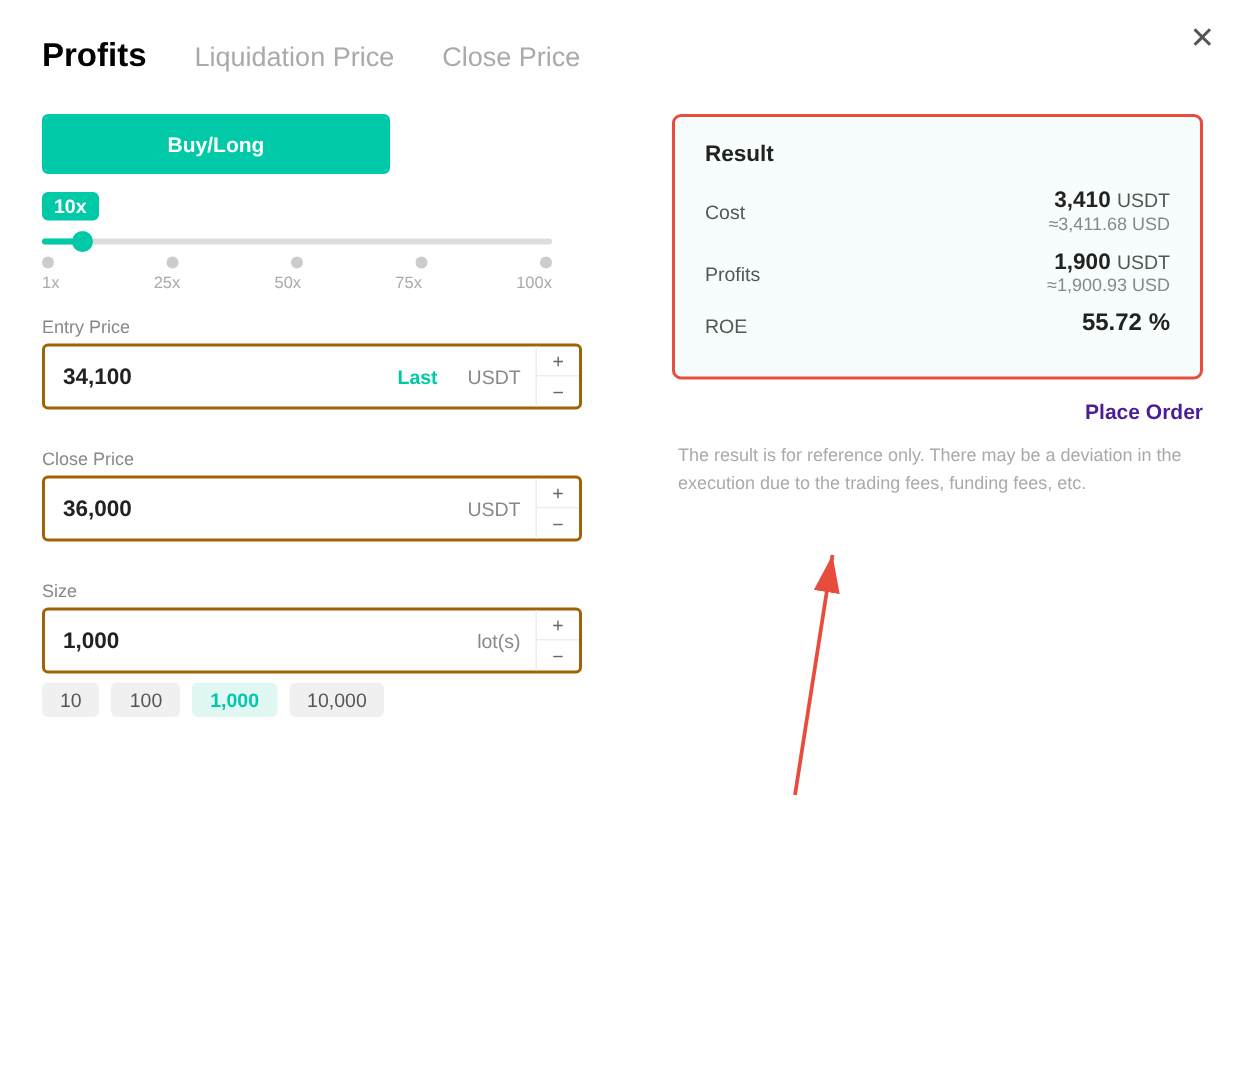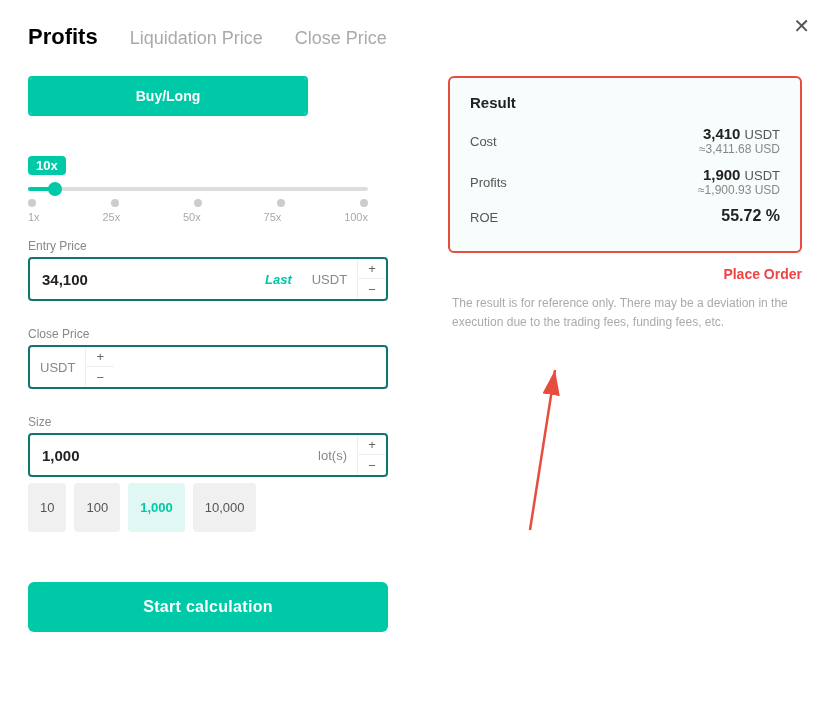--- a/index.html
+++ b/index.html
@@ -73,21 +73,21 @@
       gap: 0;
     }
 
     
     .toggle-row {
       display: flex;
       border: 2px solid #00c9a7;
       border-radius: 4px;
       overflow: hidden;
       margin-bottom: 12px;
-      width: 280px;
+      width: 232px;
     }
     .toggle-btn {
       flex: 1;
       padding: 10px 0;
       text-align: center;
       font-weight: 700;
       font-size: 14px;
       cursor: pointer;
       border: none;
       background: transparent;
@@ -97,21 +97,20 @@
       color: #fff;
     }
     .toggle-btn.inactive {
       background: #fff;
       color: #555;
     }
 
     
     .leverage-area {
       margin-bottom: 16px;
-      margin-top: 28px;
     }
     .leverage-badge {
       background: #00c9a7;
       color: #fff;
       border-radius: 4px;
       padding: 2px 8px;
       font-size: 13px;
       font-weight: 700;
       display: inline-block;
       margin-bottom: 4px;
@@ -171,21 +170,21 @@
       margin-bottom: 26px;
     }
     .input-label {
       font-size: 12px;
       color: #888;
       margin-bottom: 4px;
     }
     .input-row {
       display: flex;
       align-items: center;
-      border: 2px solid #0f766e;
+      border: 2px solid #a16207;
       border-radius: 4px;
       background: #fff;
       width: 360px;
     }
     .input-row input {
       flex: 1;
       border: none;
       outline: none;
       padding: 10px 12px;
       font-size: 15px;
@@ -195,21 +194,20 @@
     }
     .input-unit {
       padding: 0 10px;
       color: #888;
       font-size: 13px;
       white-space: nowrap;
     }
     .input-unit.last {
       color: #00c9a7;
       font-weight: 600;
-      font-style: italic;
     }
     .input-steppers {
       display: flex;
       flex-direction: column;
       border-left: 1px solid #eee;
     }
     .stepper-btn {
       width: 28px;
       height: 20px;
       display: flex;
@@ -227,21 +225,21 @@
     }
 
     
     .size-options {
       display: flex;
       gap: 8px;
       margin-top: 6px;
       margin-bottom: 16px;
     }
     .size-opt {
-      padding: 17px 12px;
+      padding: 4px 12px;
       border-radius: 4px;
       font-size: 13px;
       cursor: pointer;
       background: #f0f0f0;
       color: #555;
       border: none;
     }
     .size-opt.active {
       background: #e0f7f3;
       color: #00c9a7;
@@ -313,21 +311,21 @@
       display: block;
     }
     .result-val .roe-val {
       font-size: 16px;
       font-weight: 700;
       color: #222;
     }
 
     .place-order-link {
       text-align: right;
-      color: #ef4444;
+      color: #4c1d95;
       font-size: 14px;
       font-weight: 600;
       cursor: pointer;
       padding: 4px 0;
     }
 
     .disclaimer {
       font-size: 12px;
       color: #aaa;
       line-height: 1.6;
@@ -398,20 +396,21 @@
           <div class="input-steppers">
             <button class="stepper-btn">+</button>
             <button class="stepper-btn">−</button>
           </div>
         </div>
       </div>
 
       <div class="input-group">
         <div class="input-label">Close Price</div>
         <div class="input-row">
+          <input type="text" value="36,000" style="">
           <span class="input-unit">USDT</span>
           <div class="input-steppers">
             <button class="stepper-btn">+</button>
             <button class="stepper-btn">−</button>
           </div>
         </div>
       </div>
 
       <div class="input-group">
         <div class="input-label">Size</div>
@@ -424,21 +423,20 @@
           </div>
         </div>
         <div class="size-options">
           <button class="size-opt">10</button>
           <button class="size-opt">100</button>
           <button class="size-opt active">1,000</button>
           <button class="size-opt">10,000</button>
         </div>
       </div>
 
-      <button class="calc-btn">Start calculation</button>
 
     </div>
 
     <div class="right-panel">
 
       <div class="result-box">
         <div class="result-title">Result</div>
 
         <div class="result-row">
           <span class="result-key">Cost</span>

